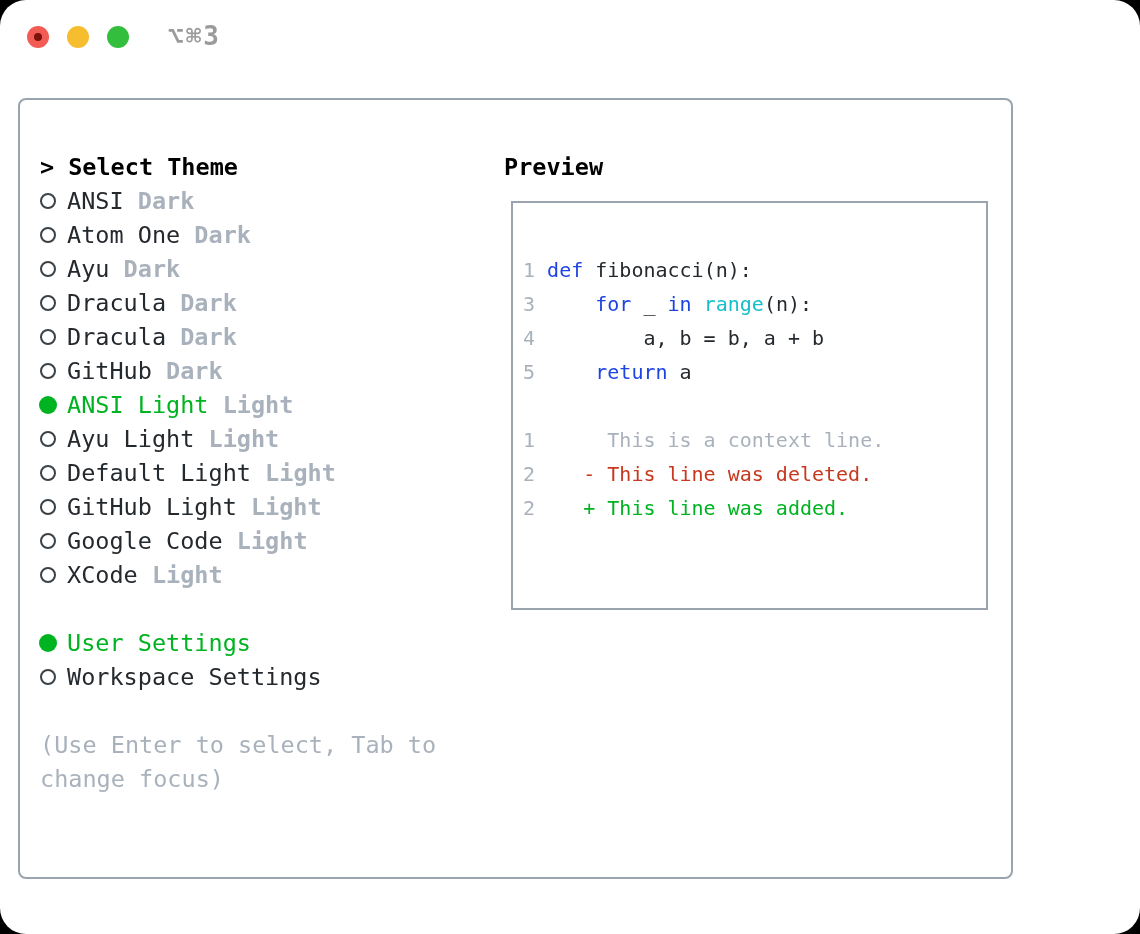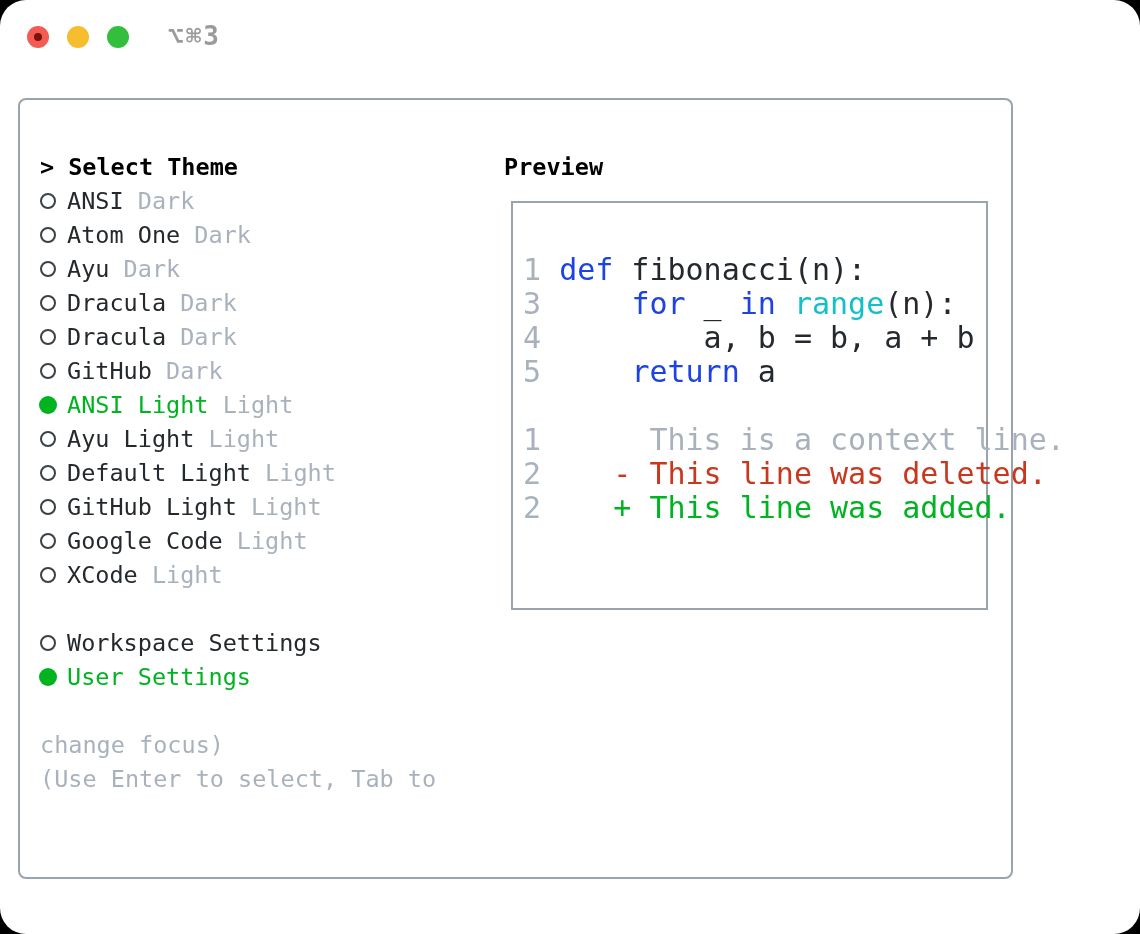--- a/index.html
+++ b/index.html
@@ -45,30 +45,30 @@
   .prompt{margin-right:14px;}
   .indent{padding-left:27px;}
   .spacer{height:34px;}
   .radio{
     width:16px;height:16px;border-radius:50%;box-sizing:border-box;
     border:2.5px solid #3a4147;margin:0 11px 0 0;flex:none;
   }
   .radio.on{border:none;background:var(--green);width:18px;height:18px;margin:0 10px 0 -1px;}
   .name{color:var(--text);}
   .name.green{color:var(--green);}
-  .variant{color:var(--muted);}
+  .variant{color:var(--muted);font-weight:bold;}
   .mutedtext{color:var(--muted);}
   .preview-header{position:absolute;left:484px;top:50px;font-weight:bold;color:#000;justify-content:center;}
   .pbox{
     position:absolute;left:491px;top:101px;width:473px;height:405px;
     border:2px solid var(--border);background:#fff;
   }
   .code{padding:50px 0 0 10px;}
   .code-line{
-    height:34px;white-space:pre;font-size:30px;line-height:34px;color:var(--text);
+    height:34px;white-space:pre;font-size:20px;line-height:34px;color:var(--text);
   }
   .t-kw{color:var(--kw);}
   .t-cyan{color:var(--cyan);}
   .t-green{color:var(--green);}
   .t-red{color:var(--red);}
   .t-muted{color:var(--muted);}
   .t-plain{color:var(--text);}
   .num{color:var(--muted);}
 </style>
 </head>
@@ -103,29 +103,29 @@
           <div class="row"><span class="radio"></span><span class="name">Default Light</span><span class="variant"> Light</span></div>
           <div class="row"><span class="radio"></span><span class="name">GitHub Light</span><span class="variant"> Light</span></div>
           <div class="row"><span class="radio"></span><span class="name">Google Code</span><span class="variant"> Light</span></div>
           <div class="row"><span class="radio"></span><span class="name">XCode</span><span class="variant"> Light</span></div>
         </div>
 
       <div class="spacer"></div>
 
 
       <div id="apply-list">
+          <div class="row"><span class="radio on"></span><span class="name green">User Settings</span></div>
           <div class="row"><span class="radio"></span><span class="name">Workspace Settings</span></div>
-          <div class="row"><span class="radio on"></span><span class="name green">User Settings</span></div>
         </div>
 
       <div class="spacer"></div>
 
       <div id="hints">
+          <div class="row mutedtext">(Use Enter to select, Tab to</div>
           <div class="row mutedtext">change focus)</div>
-          <div class="row mutedtext">(Use Enter to select, Tab to</div>
         </div>
     </div>
 
     <div class="row preview-header">
       <span>Preview</span>
     </div>
 
     <div class="pbox">
       <div class="code" id="code">
           <div class="code-line"><span class="num">1</span><span class="t-plain"> </span><span class="t-kw">def</span><span class="t-plain"> fibonacci(n):</span></div>

